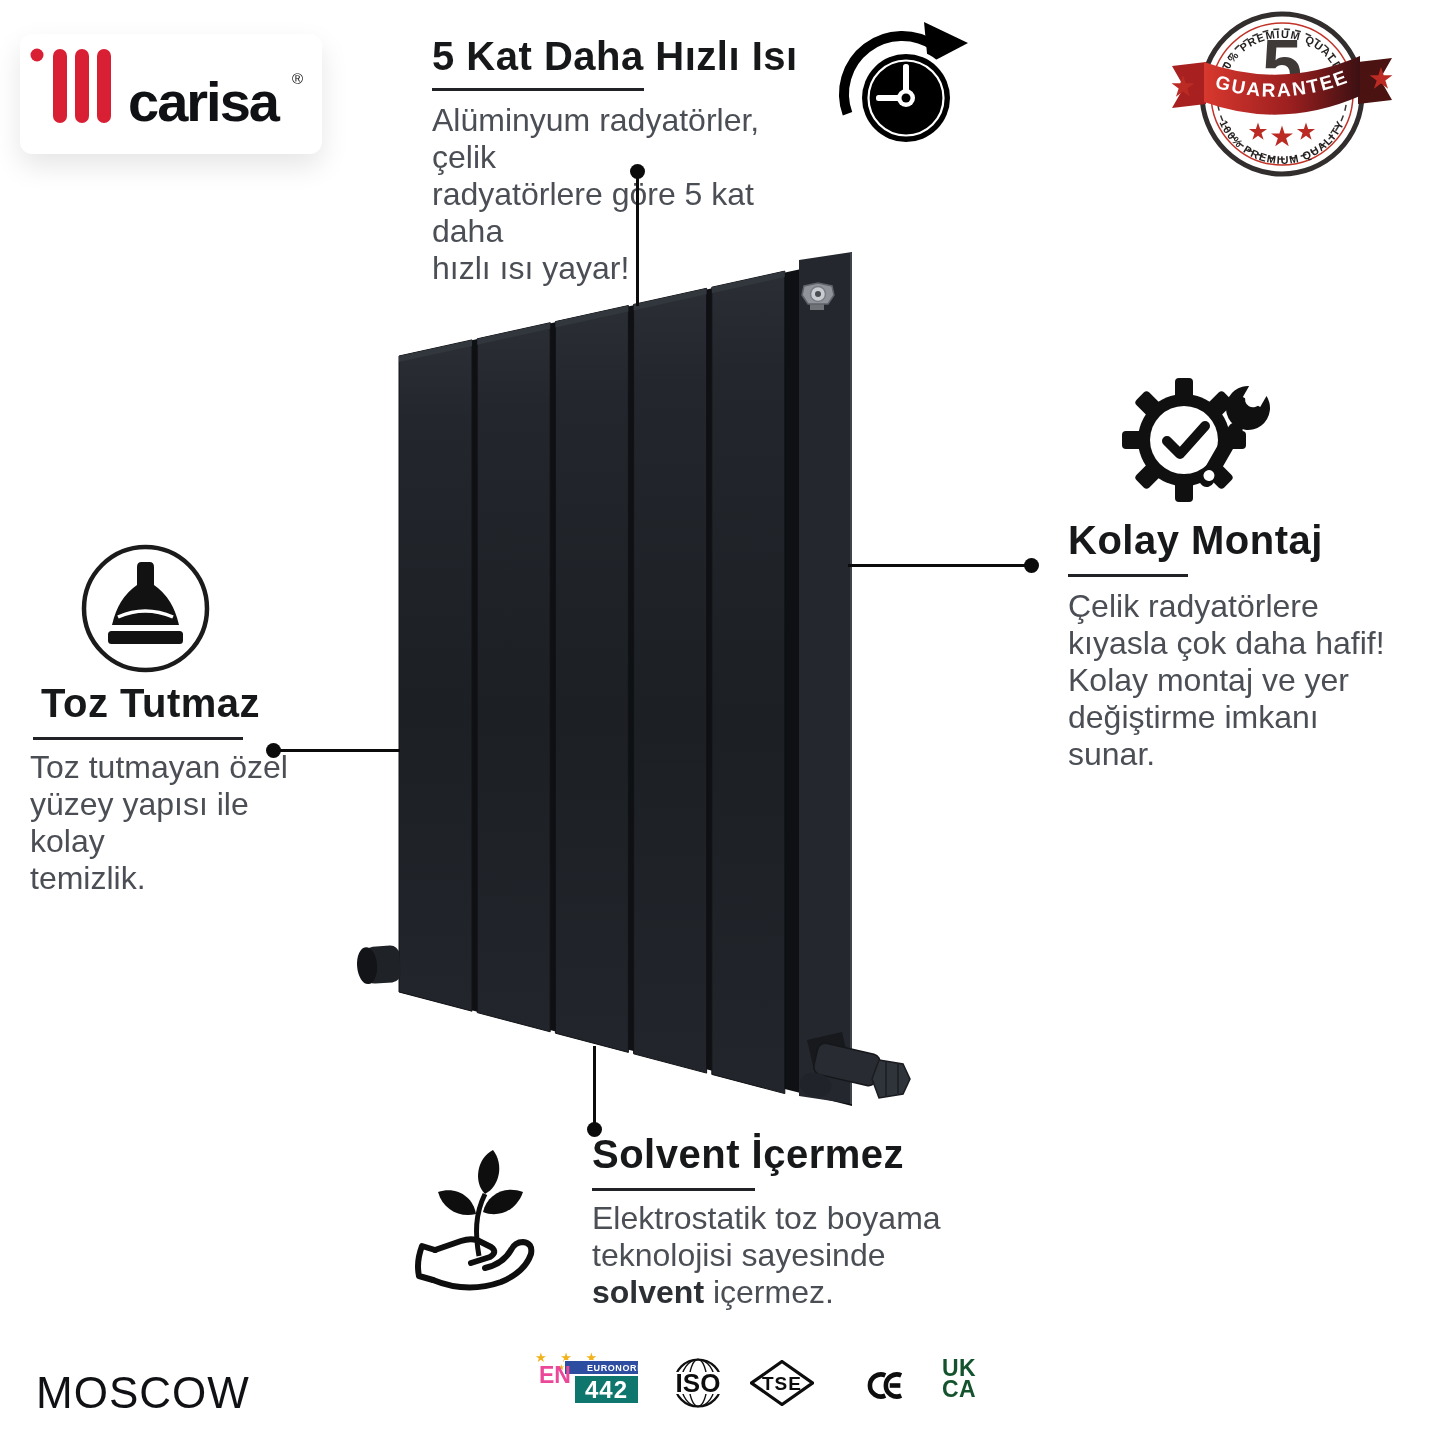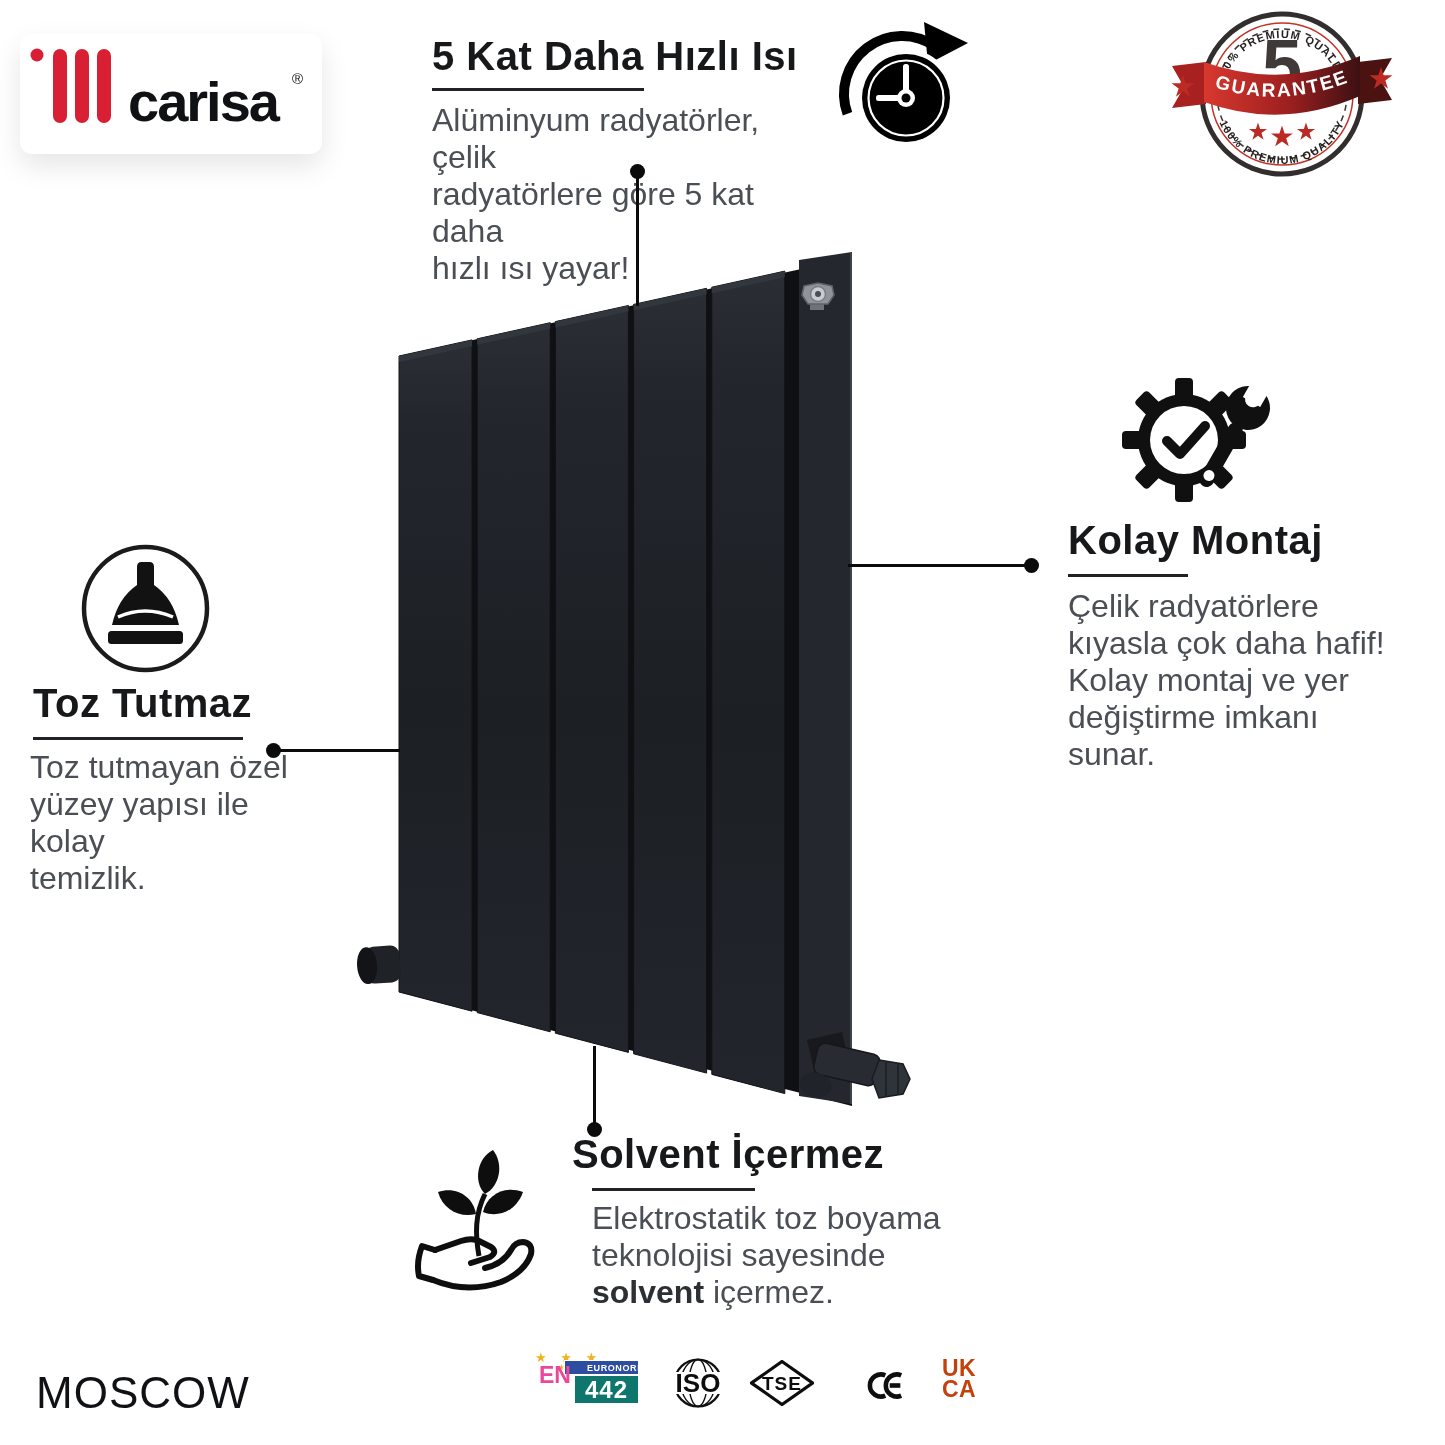--- a/index.html
+++ b/index.html
@@ -33,21 +33,21 @@
   .en442 .stars { position:absolute; left:2px; top:-6px; color:#f1b21a; font-size:13px; letter-spacing:5px; }
   .en442 .en { position:absolute; left:6px; top:6px; font-size:23px; font-weight:900; color:#ec4899; z-index:2; }
   .en442 .bluebox { position:absolute; left:31px; top:4px; width:75px; height:15px; background:#2c4da0;
                     border:1px solid #fff; display:flex; align-items:center; justify-content:center; gap:2px; z-index:1; }
   .en442 .bluebox .star { color:#f1b21a; font-size:8px; line-height:8px; }
   .en442 .bluebox .txt { color:#fff; font-size:9px; font-weight:700; letter-spacing:.6px;padding-left:20px; }
   .en442 .redbox { position:absolute; left:41px; top:19px; width:65px; height:29px; background:#0f766e;
                    border:1px solid #fff; display:flex; align-items:center; justify-content:center; z-index:1; }
   .en442 .redbox .txt { color:#fff; font-size:24px; font-weight:800; letter-spacing:1px; }
   .ukca { left:942px; top:1358px; font-size:23px; font-weight:800; line-height:21px;
-          letter-spacing:.5px; color:#c2410c; white-space:pre-line; }
+          letter-spacing:.5px; color:#14532d; white-space:pre-line; }
 </style>
 </head>
 <body>
 
 <div class="stage">
 
   <div class="abs logo-card">
     <svg class="abs" style="left:8px;top:10px" width="96" height="84" viewBox="0 0 96 84">
       <circle cx="9" cy="11" r="6.5" fill="#d81f33"></circle>
       <rect x="25" y="5" width="14" height="74" rx="7" fill="#d81f33"></rect>
@@ -176,21 +176,21 @@
 
   <div class="abs cline" style="left:593px;top:1046px;width:3px;height:78px"></div>
   <div class="abs cdot" style="left:587px;top:1122px"></div>
 
   <svg class="abs" style="left:78px;top:541px" width="135" height="135" viewBox="0 0 135 135">
     <circle cx="67.5" cy="67.5" r="61.5" fill="#fff" stroke="#1b1b1b" stroke-width="4.5"></circle>
     <path d="M 59 26 Q 59 21 63.5 21 L 71.5 21 Q 76 21 76 26 L 76 44 Q 95 57 101 84 L 34 84 Q 40 57 59 44 Z" fill="#121212"></path>
     <path d="M 40 76 Q 67 64 95 76" fill="none" stroke="#fff" stroke-width="3.5"></path>
     <rect x="30" y="90" width="75" height="13" rx="3.5" fill="#121212"></rect>
   </svg>
-  <div class="abs f-title" style="left:33px;top:681px">Toz Tutmaz</div>
+  <div class="abs f-title" style="left:41px;top:681px">Toz Tutmaz</div>
   <div class="abs f-rule" style="left:33px;top:737px;width:210px"></div>
   <div class="abs f-body" style="left:30px;top:749px;width:290px">Toz tutmayan özel
 yüzey yapısı ile kolay
 temizlik.</div>
 
   <svg class="abs" style="left:1122px;top:376px" width="155" height="145" viewBox="0 0 155 145">
     <g fill="#101010">
       <rect x="53" y="2" width="18" height="26" rx="4" transform="rotate(0 62 64)"></rect>
       <rect x="53" y="2" width="18" height="26" rx="4" transform="rotate(45 62 64)"></rect>
       <rect x="53" y="2" width="18" height="26" rx="4" transform="rotate(90 62 64)"></rect>
@@ -223,21 +223,21 @@
     <path d="M 64 114 C 60 92 60 72 70 52" fill="none" stroke="#0e0e0e" stroke-width="5"></path>
     <path d="M 70 52 C 58 40 62 16 78 8 C 89 22 85 44 70 52 Z" fill="#0e0e0e"></path>
     <path d="M 61 72 C 45 76 28 68 23 50 C 42 44 58 55 61 72 Z" fill="#0e0e0e"></path>
     <path d="M 68 70 C 82 76 101 70 108 50 C 89 43 72 53 68 70 Z" fill="#0e0e0e"></path>
     <g fill="none" stroke="#0e0e0e" stroke-width="6" stroke-linecap="round" stroke-linejoin="round">
       <path d="M 20 108 L 46 99 Q 58 95 66 100 L 76 105 Q 83 110 75 115 L 56 121"></path>
       <path d="M 18 138 Q 52 152 86 140 Q 110 130 116 112 Q 118 101 108 100 Q 100 100 96 108 Q 88 122 70 126"></path>
       <path d="M 20 108 L 7 104 Q 1 120 4 134 L 18 138"></path>
     </g>
   </svg>
-  <div class="abs f-title" style="left:572px;top:1132px">Solvent İçermez</div>
+  <div class="abs f-title" style="left:592px;top:1132px">Solvent İçermez</div>
   <div class="abs f-rule" style="left:592px;top:1188px;width:163px"></div>
   <div class="abs product-name">MOSCOW</div>
 
   <div class="abs f-body" style="left:592px;top:1200px;width:400px"><span>Elektrostatik toz boyama
 teknolojisi sayesinde
 </span><b>solvent</b><span> içermez.</span></div>
 
   <div class="abs en442">
     <span class="stars">★ ★ ★</span>
     <span class="en">EN</span>

